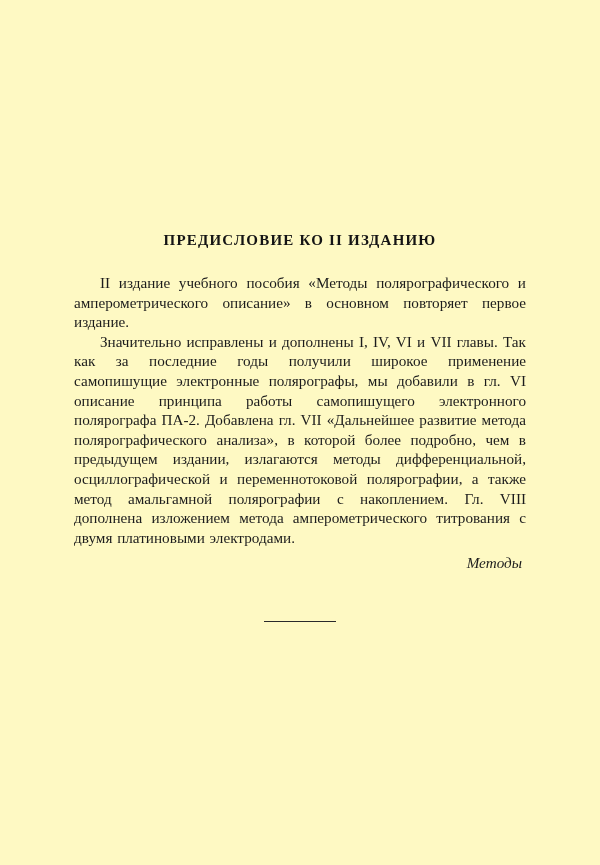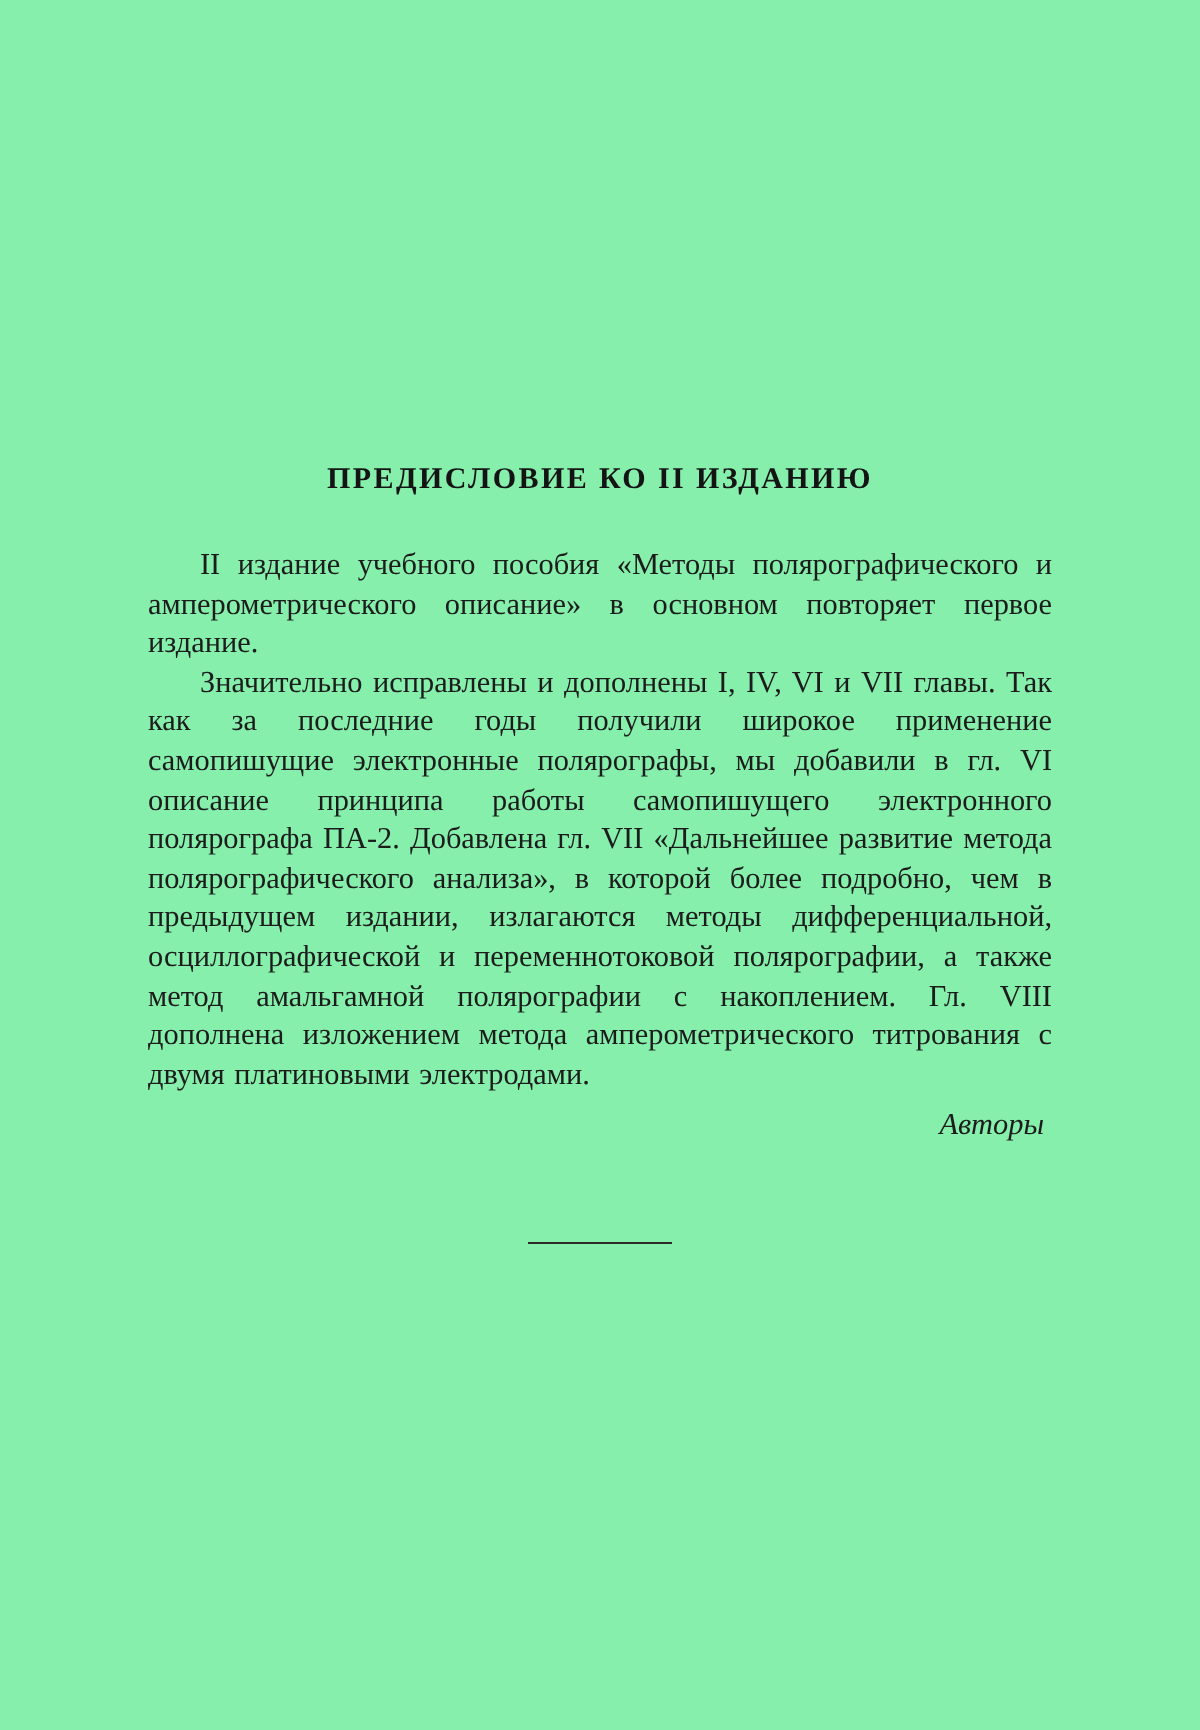--- a/index.html
+++ b/index.html
@@ -4,21 +4,21 @@
 <style>
   html, body {
     margin: 0;
     padding: 0;
     background: #ffffff;
   }
   .page {
     position: relative;
     width: 600px;
     height: 865px;
-    background: #86efac;
+    background: #fef9c3;
     overflow: hidden;
     font-family: "Liberation Serif", "DejaVu Serif", serif;
     color: #1a1a1a;
   }
   .content {
     position: absolute;
     top: 232px;
     left: 74px;
     width: 452px;
   }
@@ -61,16 +61,16 @@
 </head>
 <body>
 
 <div class="page">
   <div class="content">
     <h1 class="heading">ПРЕДИСЛОВИЕ КО II ИЗДАНИЮ</h1>
     <div class="body-text">
       <p>II издание учебного пособия «Методы полярографического и амперометрического описание» в основном повторяет первое издание.</p>
       <p>Значительно исправлены и дополнены I, IV, VI и VII главы. Так как за последние годы получили широкое применение самопишущие электронные полярографы, мы добавили в гл. VI описание принципа работы самопишущего электронного полярографа ПА-2. Добавлена гл. VII «Дальнейшее развитие метода полярографического анализа», в которой более подробно, чем в предыдущем издании, излагаются методы дифференциальной, осциллографической и переменнотоковой полярографии, а также метод амальгамной полярографии с накоплением. Гл. VIII дополнена изложением метода амперометрического титрования с двумя платиновыми электродами.</p>
     </div>
-    <div class="signature">Авторы</div>
+    <div class="signature">Методы</div>
   </div>
   <div class="divider"></div>
 </div>
 
 </body></html>

